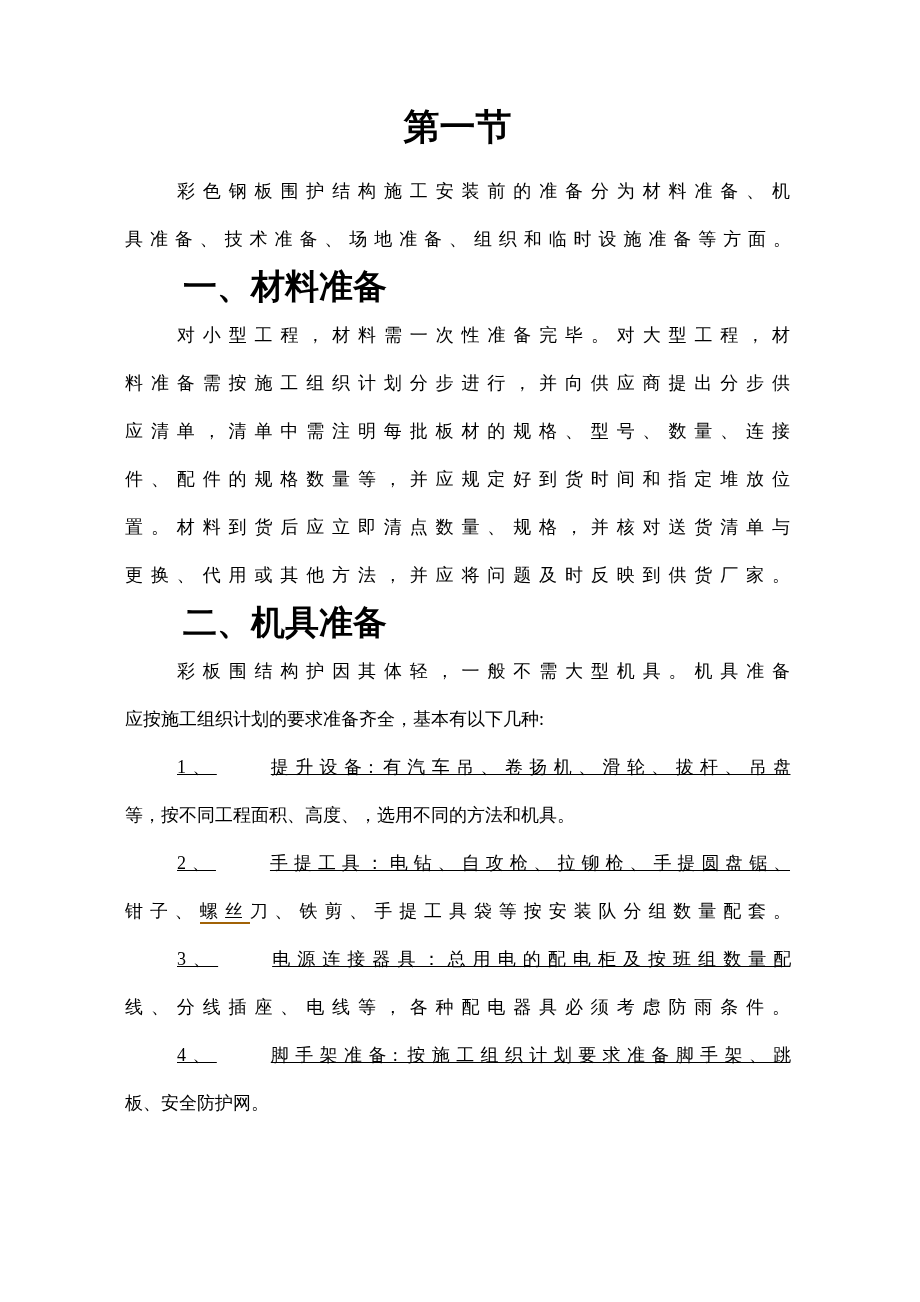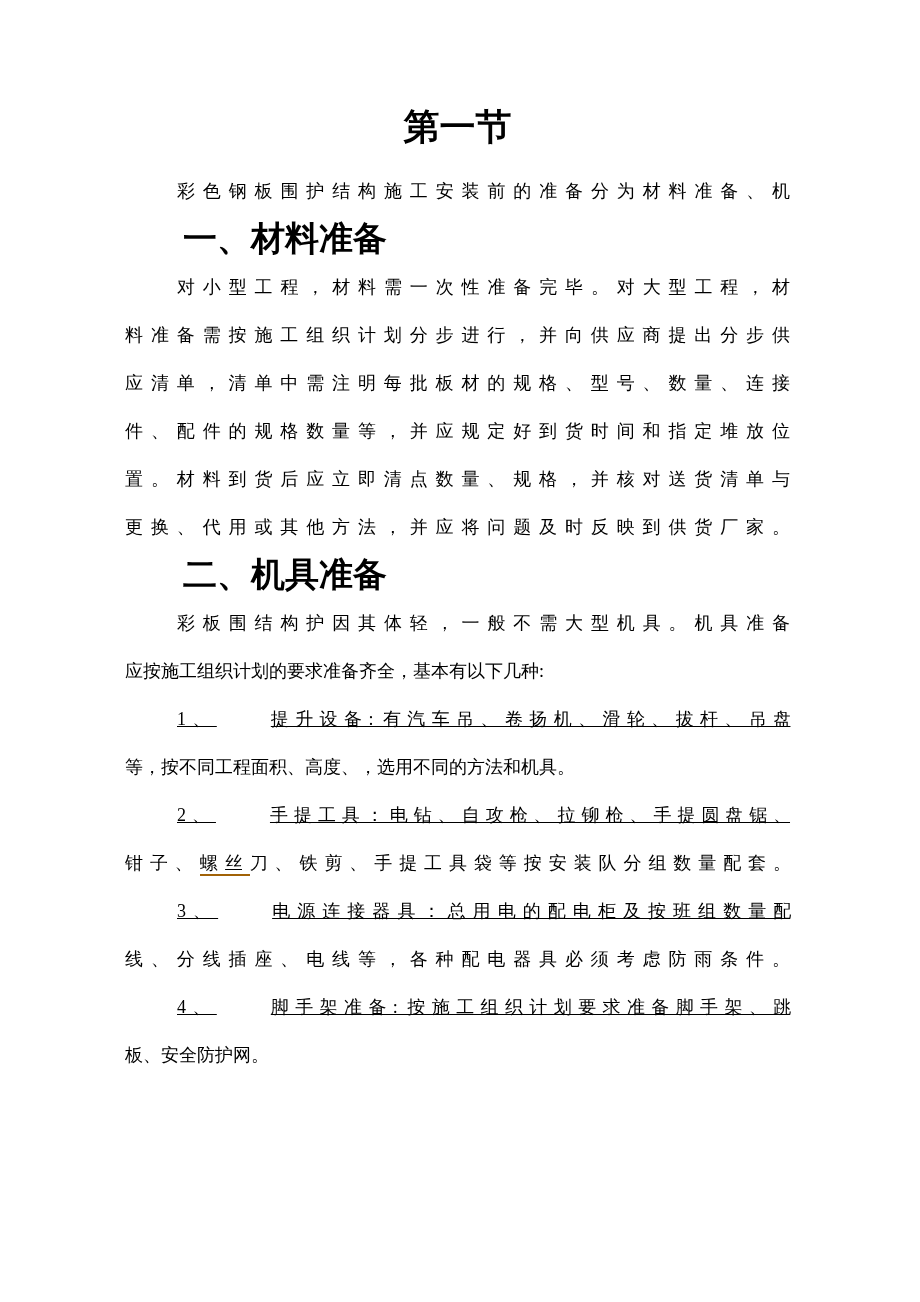--- a/index.html
+++ b/index.html
@@ -60,20 +60,21 @@
 
 <div class="page">
   <div class="content">
 
     <h1 class="doc-title">
       <span>第一节</span>
     </h1>
 
     <div class="textblock">
       <div class="line indent fill">彩色钢板围护结构施工安装前的准备分为材料准备、机</div>
+      <div class="line fill tight">具准备、技术准备、场地准备、组织和临时设施准备等方面。</div>
 
       <div class="line heading">一、材料准备</div>
 
       <div class="line indent fill">对小型工程，材料需一次性准备完毕。对大型工程，材</div>
       <div class="line fill">料准备需按施工组织计划分步进行，并向供应商提出分步供</div>
       <div class="line fill">应清单，清单中需注明每批板材的规格、型号、数量、连接</div>
       <div class="line fill">件、配件的规格数量等，并应规定好到货时间和指定堆放位</div>
       <div class="line fill">置。材料到货后应立即清点数量、规格，并核对送货清单与</div>
       <div class="line fill">更换、代用或其他方法，并应将问题及时反映到供货厂家。</div>
 

